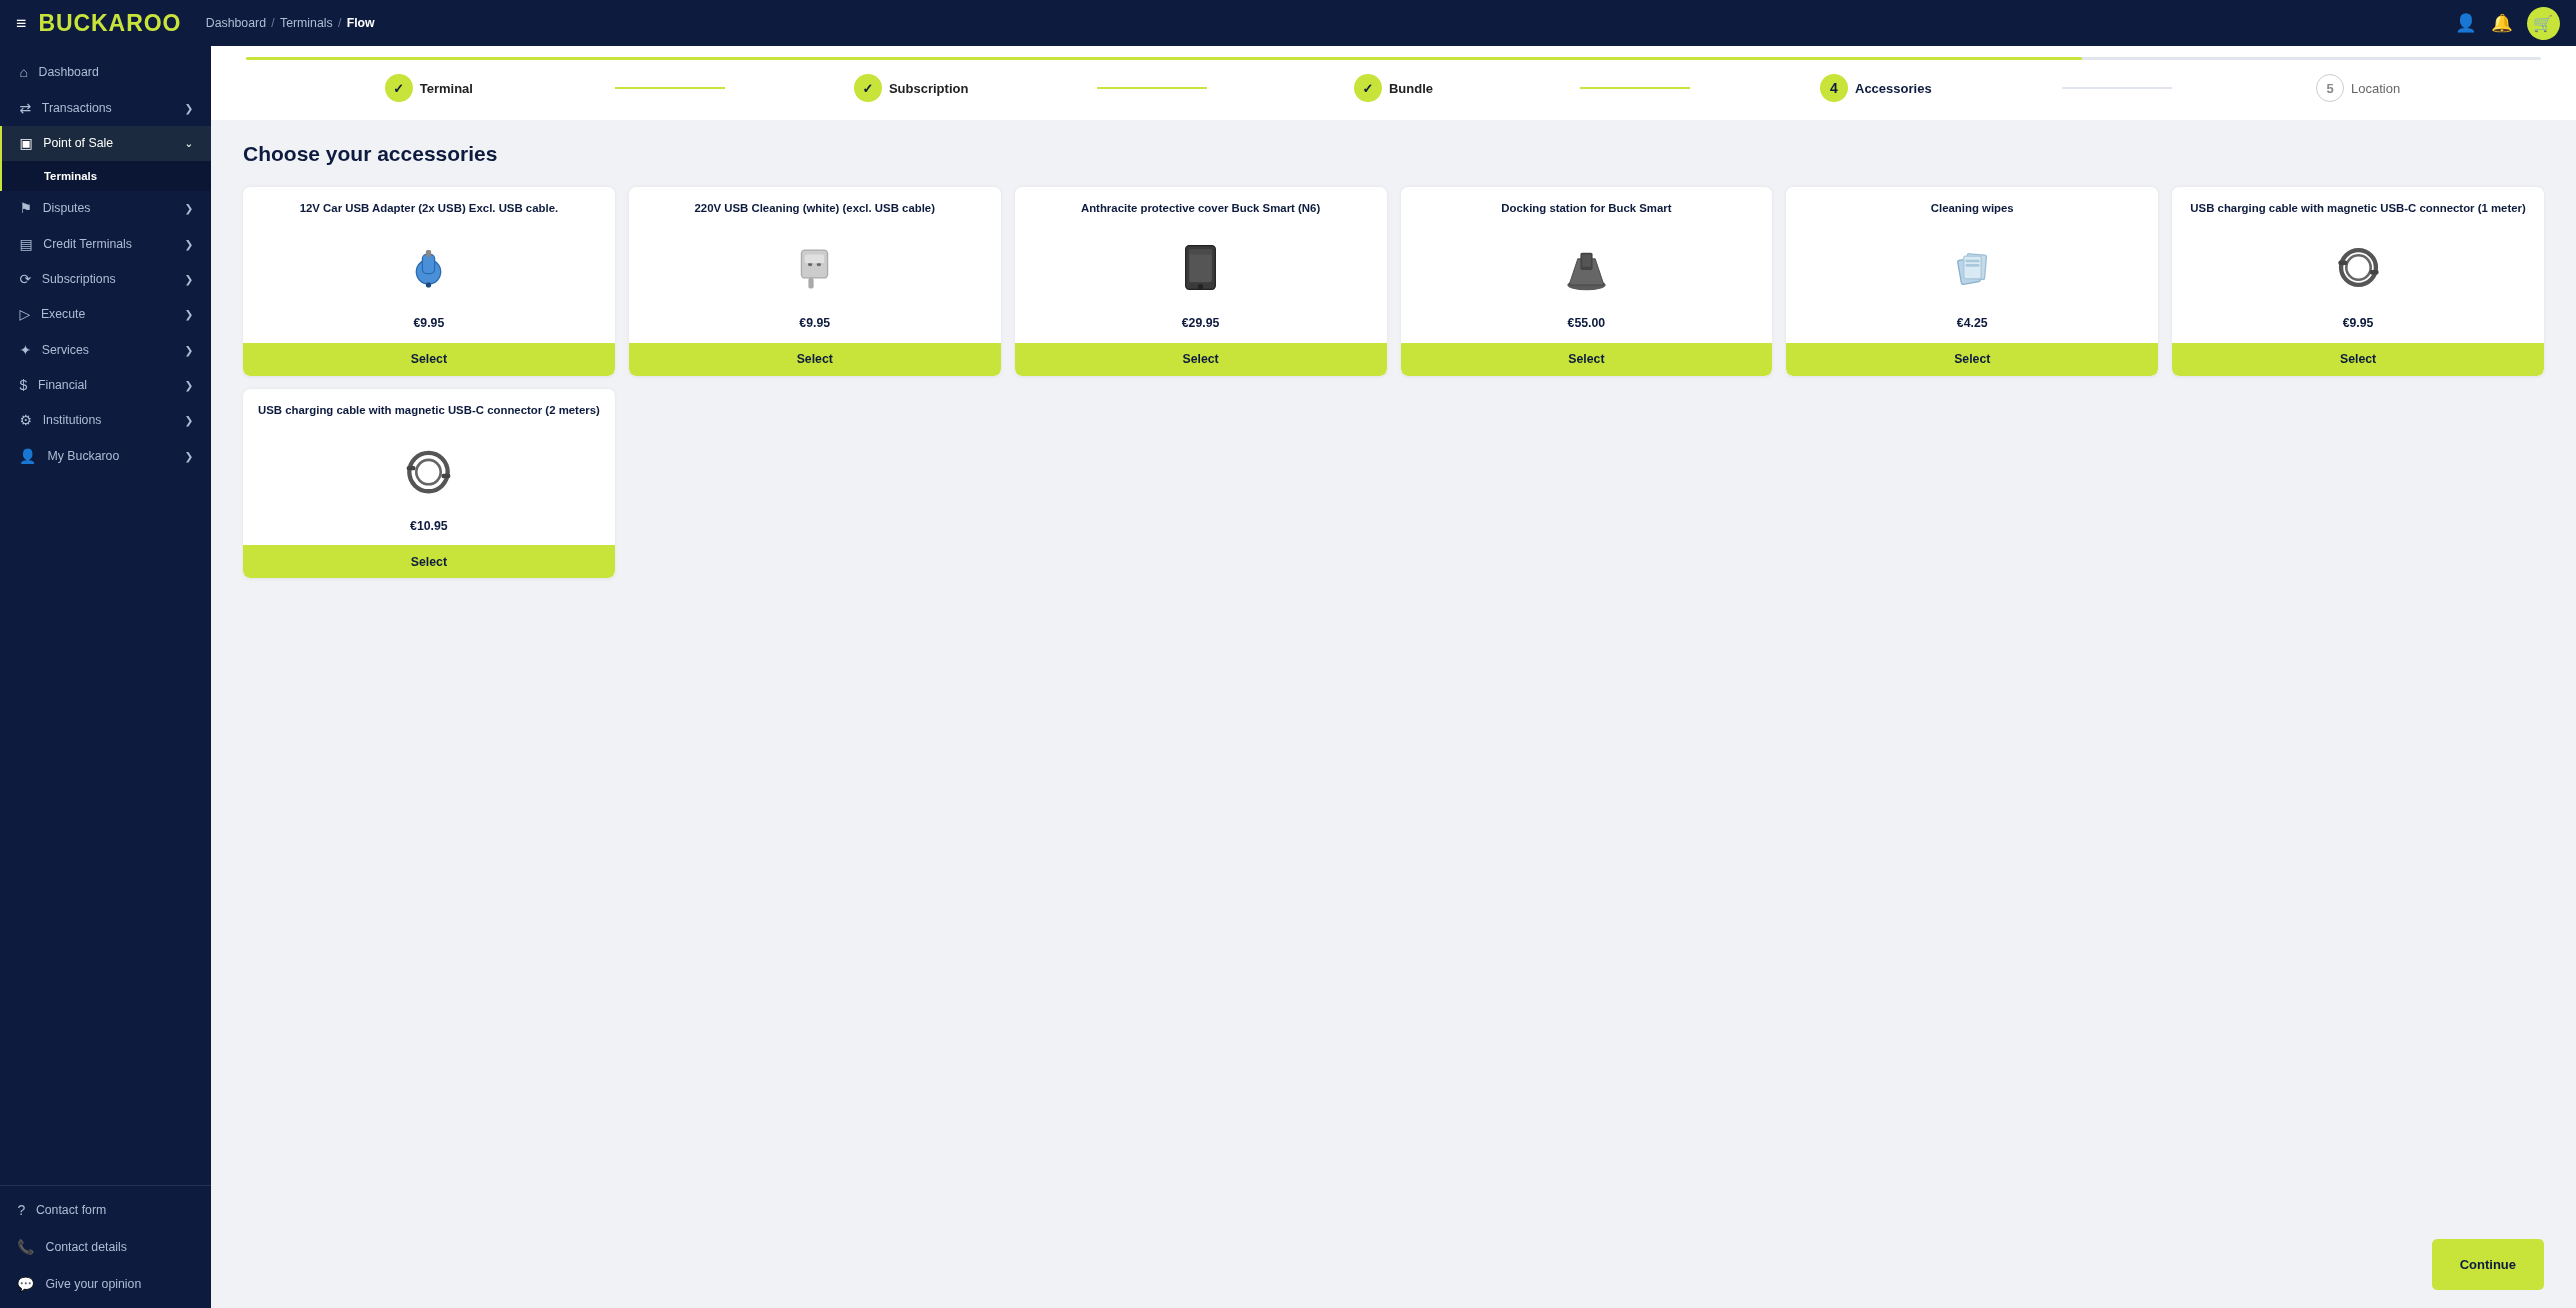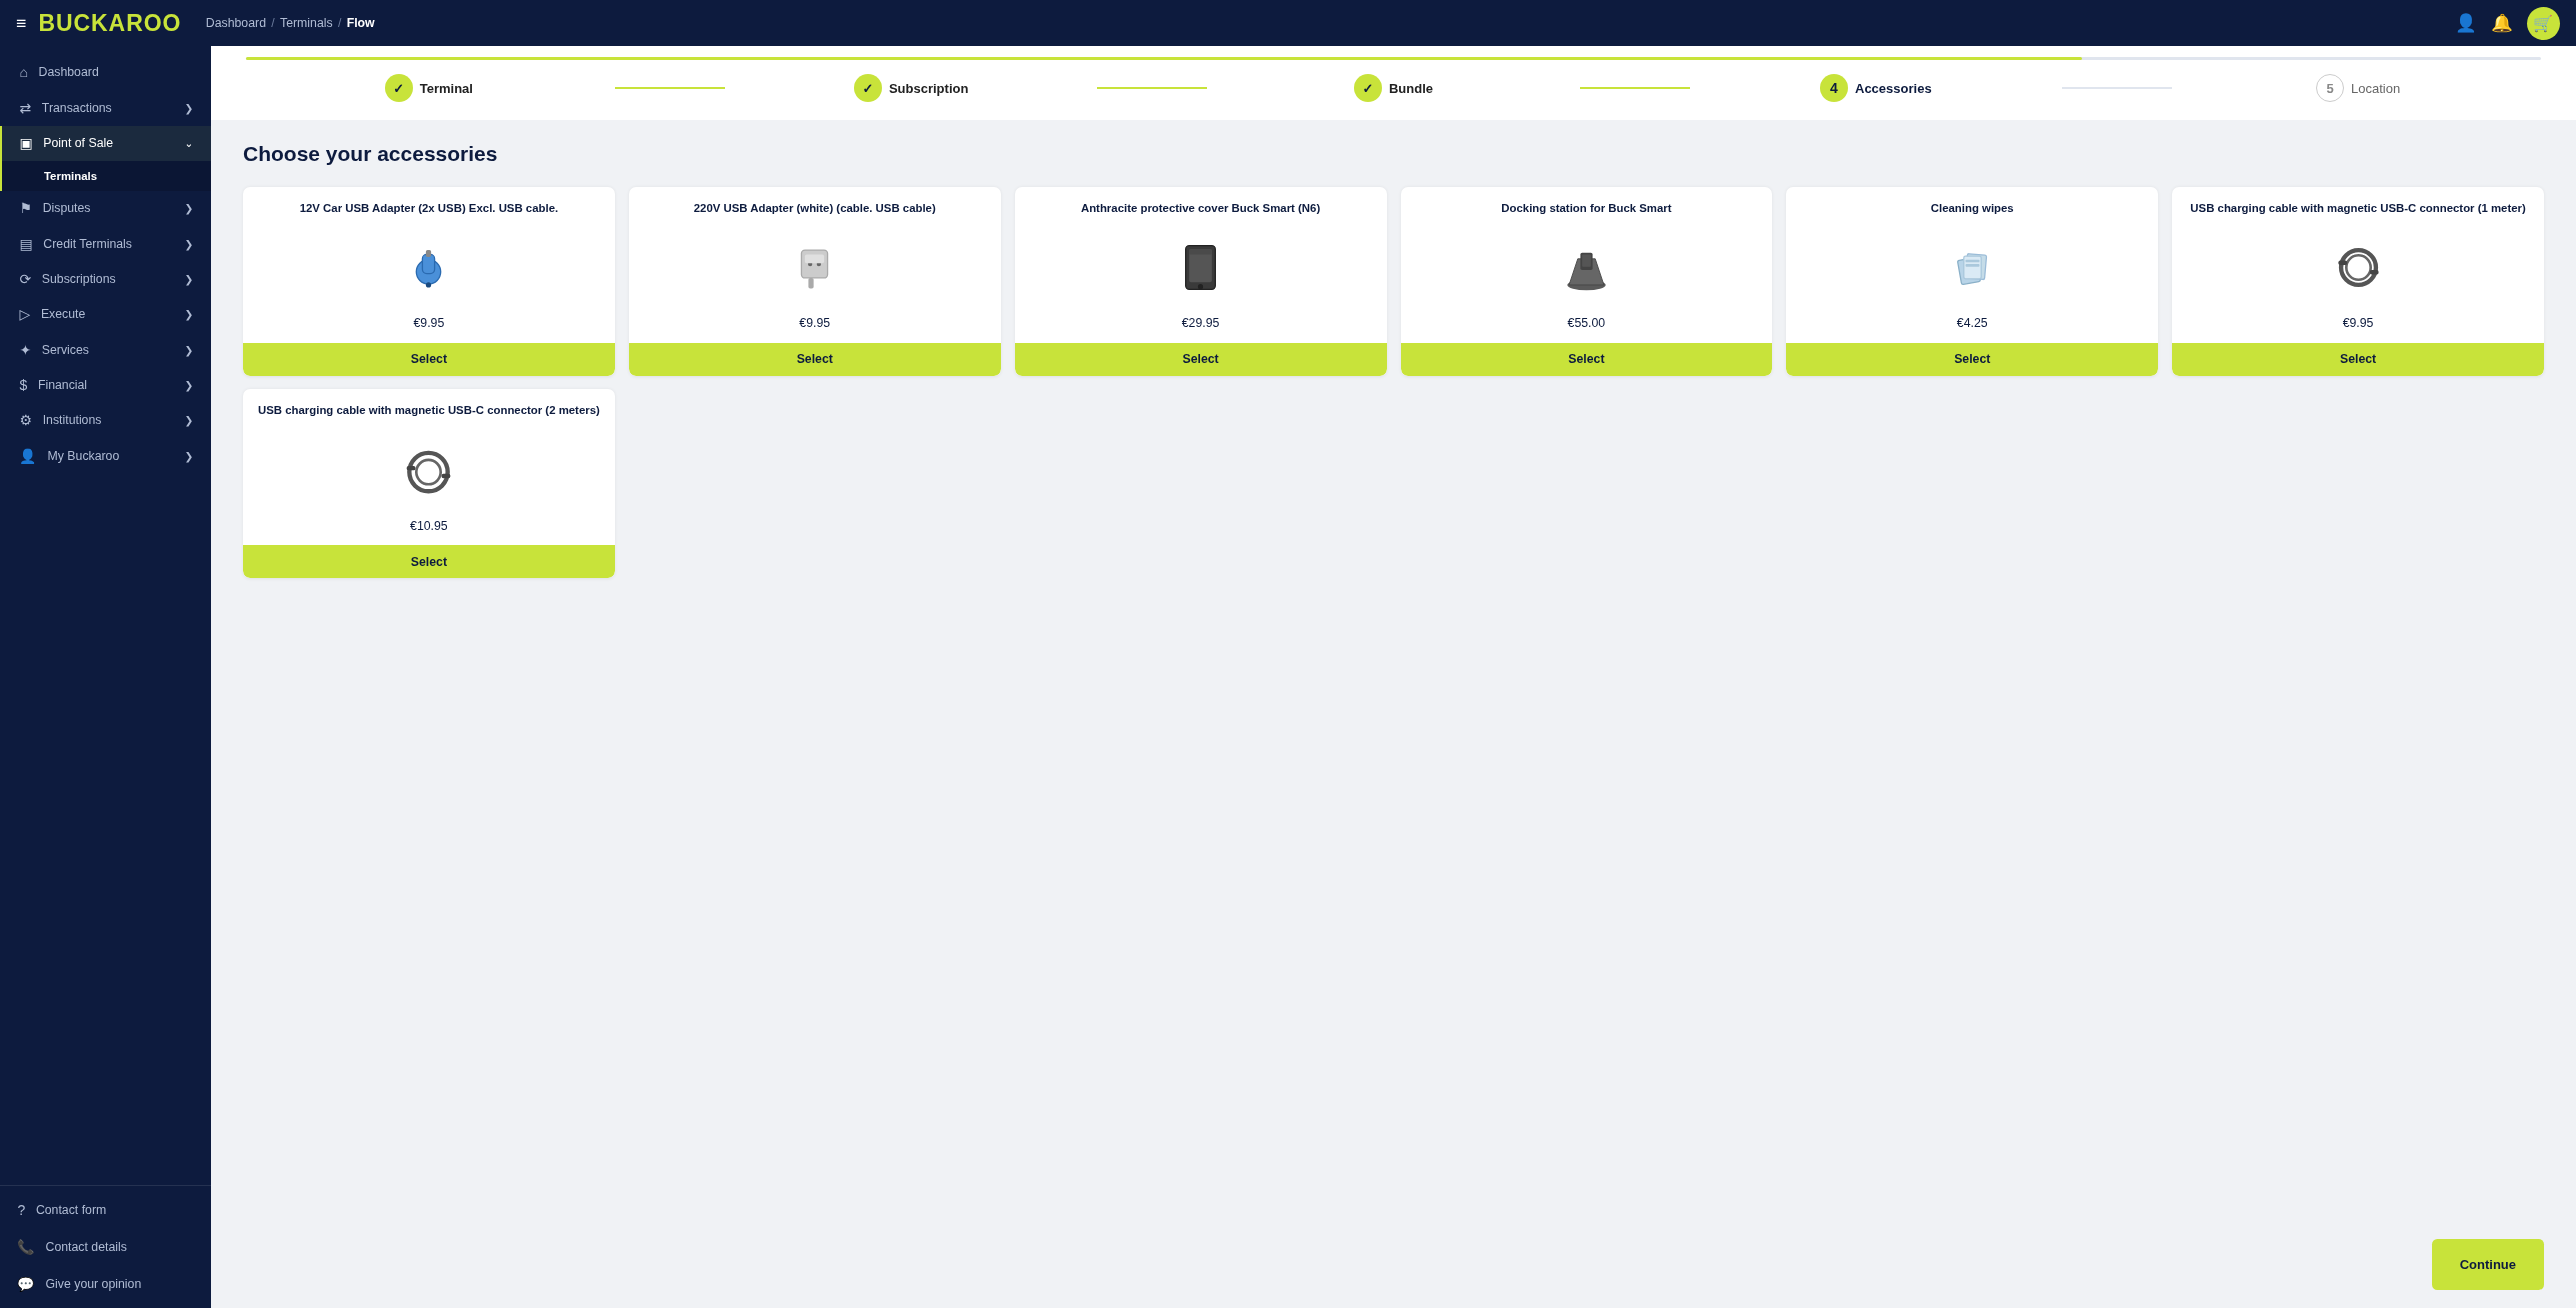--- a/index.html
+++ b/index.html
@@ -280,21 +280,21 @@
       width: 70px;
       height: 70px;
       display: flex;
       align-items: center;
       justify-content: center;
       margin: 7px auto;
       flex-shrink: 0;
     }
     .accessory-price {
       font-size: 12.3px;
-      font-weight: 400;
+      font-weight: 700;
       color: #0d1b3e;
       margin: 7px 0 3.5px;
       text-align: center;
     }
     .select-btn {
       width: 100%;
       background: #c8e33a;
       border: none;
       padding: 9.7px;
       font-size: 12.3px;
@@ -519,21 +519,21 @@
                 <rect x="32" y="15" width="6" height="8" rx="2" fill="#888"></rect>
               </svg>
             </div>
             <div class="accessory-price">€9.95</div>
           </div>
           <button class="select-btn">Select</button>
         </div>
 
         <div class="accessory-card">
           <div class="accessory-card-body">
-            <div class="accessory-name">220V USB Adapter (white) (cable. USB cable)</div>
+            <div class="accessory-name">220V USB Cleaning (white) (excl. USB cable)</div>
             <div class="accessory-image">
               <svg width="61" height="61" viewBox="0 0 70 70">
                 <rect x="20" y="15" width="30" height="32" rx="4" fill="#ccc" stroke="#aaa" stroke-width="1.5"></rect>
                 <rect x="28" y="47" width="6" height="12" rx="2" fill="#aaa"></rect>
                 <circle cx="30" cy="31" r="2.5" fill="#666"></circle>
                 <circle cx="40" cy="31" r="2.5" fill="#666"></circle>
                 <rect x="24" y="20" width="22" height="10" rx="2" fill="#e0e0e0"></rect>
               </svg>
             </div>
             <div class="accessory-price">€9.95</div>

